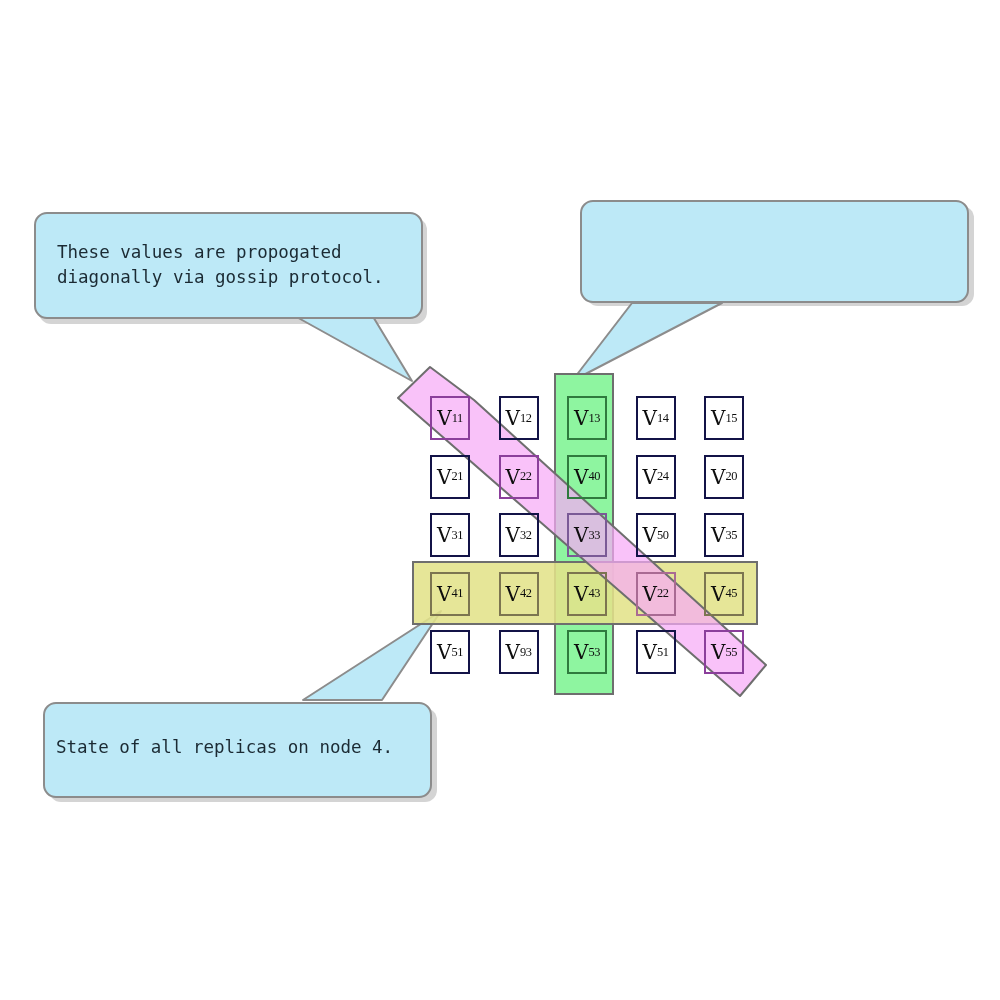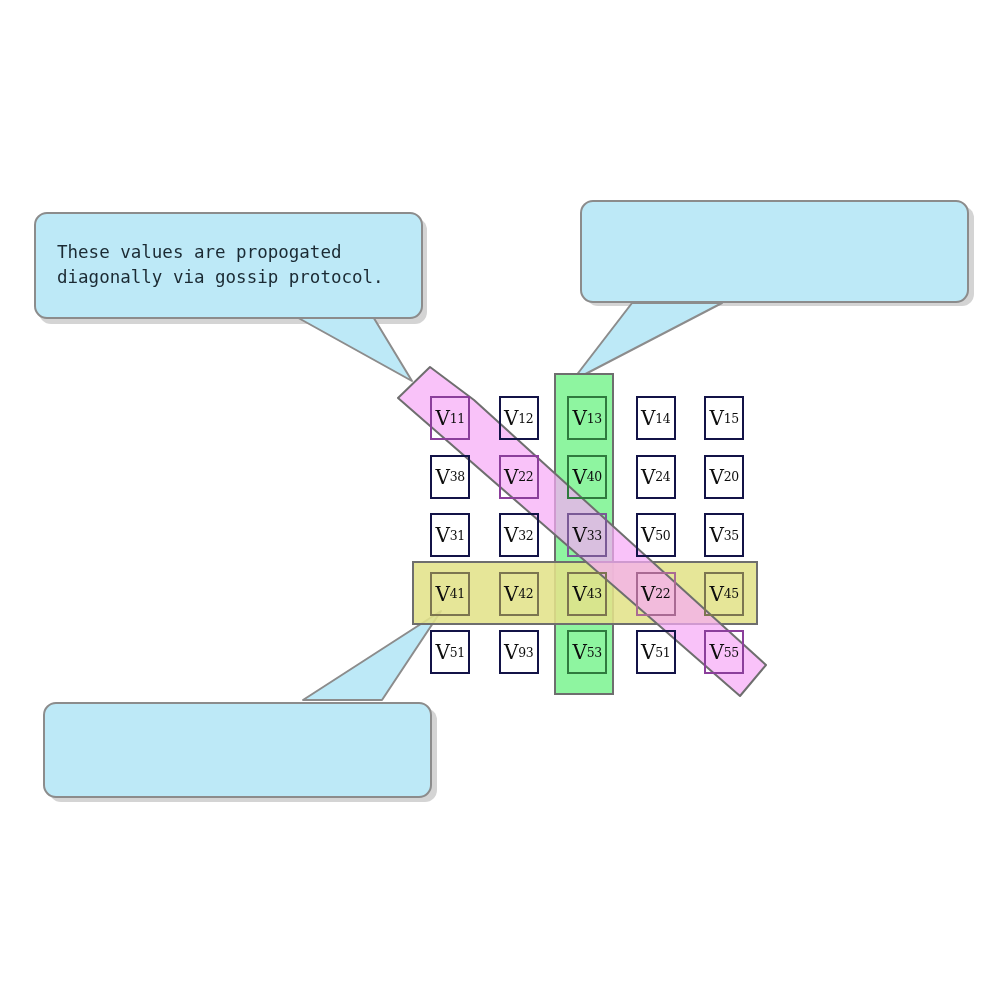--- a/index.html
+++ b/index.html
@@ -41,20 +41,21 @@
     display:flex;align-items:center;justify-content:center;
     font-family:"DejaVu Serif", serif;
     font-size:20px;
     color:#0d0d0d;
     letter-spacing:0;
   }
   .cell .lab sub{
     font-size:0.62em;
     vertical-align:-0.28em;
     letter-spacing:-0.04em;
+    font-family:Liberation Serif, serif;
   }
   
   .cell.hl-green{ border-color:#2f7a3e; }
   .cell.hl-yellow{ border-color:#7c7550; }
   .cell.hl-magenta{ border-color:#8b3f9b; }
   .cell.hl-purple{ border-color:#7a5a96; }
   .cell.hl-pinkyellow{ border-color:#a96a93; }
 </style>
 </head>
 <body>
@@ -79,39 +80,40 @@
 
     <rect x="555" y="374" width="58" height="320" fill="#8ef5a0" stroke="#6e6e6e" stroke-width="2"></rect>
 
     <rect x="413" y="562" width="344" height="62" fill="#e3e38a" fill-opacity="0.88" stroke="#6e6e6e" stroke-width="2"></rect>
 
     <polygon points="430,367 474,400 766,665 740,696 398,398" fill="#f7aaf7" fill-opacity="0.72" stroke="#6e6e6e" stroke-width="2" stroke-linejoin="round"></polygon>
   </svg>
 
   <div class="callout-text" id="callout-text-gossip">These values are propogated
 diagonally via gossip protocol.</div>
+  <div class="callout-text" id="callout-text-node">State of all replicas on node 4.</div>
 
   <div id="grid-root">
       <div class="cell hl-magenta" style="left: 430px; top: 396px;">
         <span class="lab">V<sub>11</sub></span>
       </div>
       <div class="cell " style="left: 498.5px; top: 396px;">
         <span class="lab">V<sub>12</sub></span>
       </div>
       <div class="cell hl-green" style="left: 567px; top: 396px;">
         <span class="lab">V<sub>13</sub></span>
       </div>
       <div class="cell " style="left: 635.5px; top: 396px;">
         <span class="lab">V<sub>14</sub></span>
       </div>
       <div class="cell " style="left: 704px; top: 396px;">
         <span class="lab">V<sub>15</sub></span>
       </div>
       <div class="cell " style="left: 430px; top: 454.5px;">
-        <span class="lab">V<sub>38</sub></span>
+        <span class="lab">V<sub>21</sub></span>
       </div>
       <div class="cell hl-magenta" style="left: 498.5px; top: 454.5px;">
         <span class="lab">V<sub>22</sub></span>
       </div>
       <div class="cell hl-green" style="left: 567px; top: 454.5px;">
         <span class="lab">V<sub>40</sub></span>
       </div>
       <div class="cell " style="left: 635.5px; top: 454.5px;">
         <span class="lab">V<sub>24</sub></span>
       </div>

